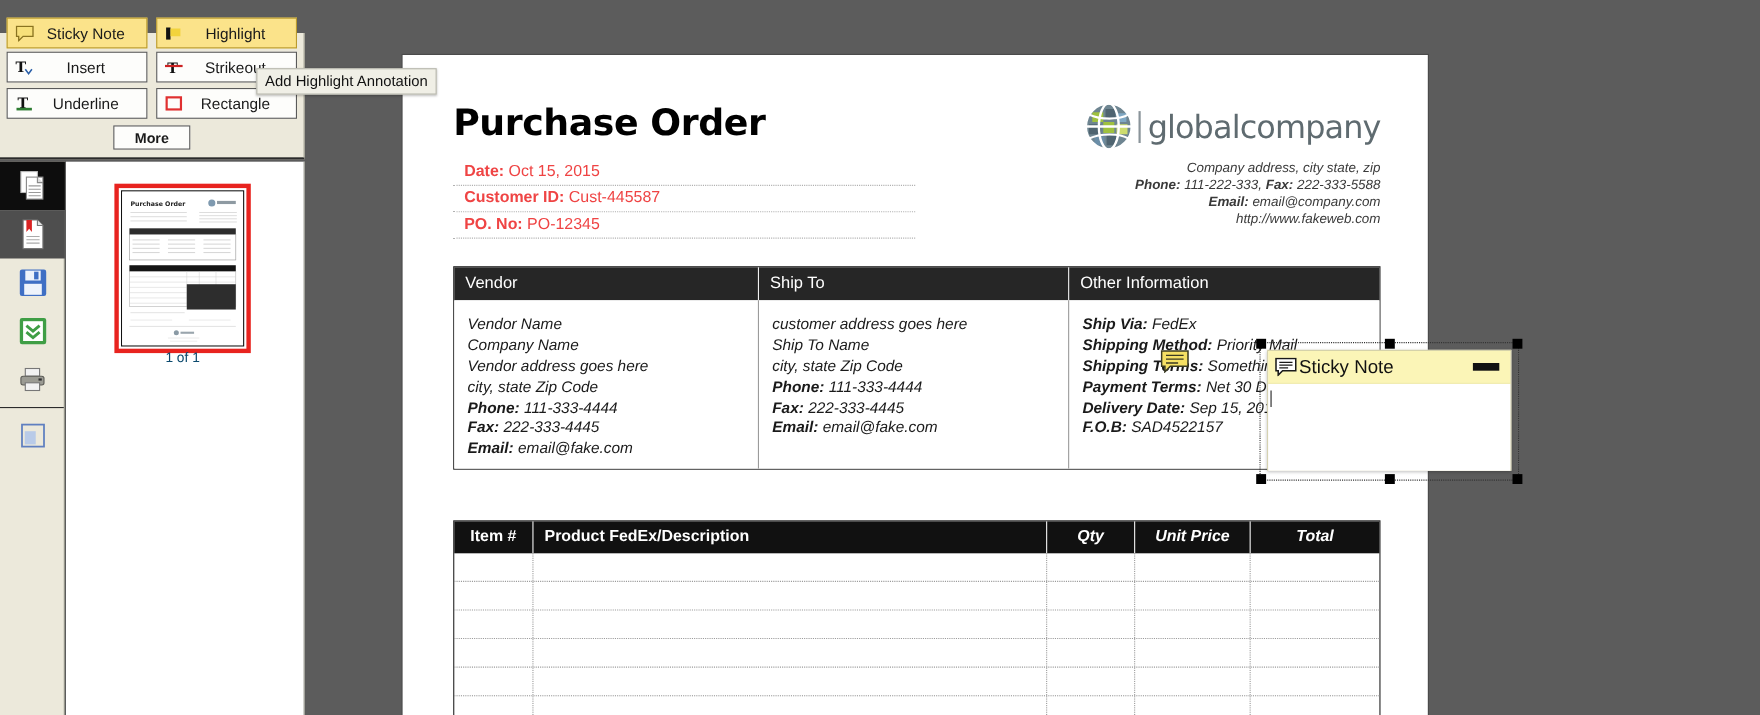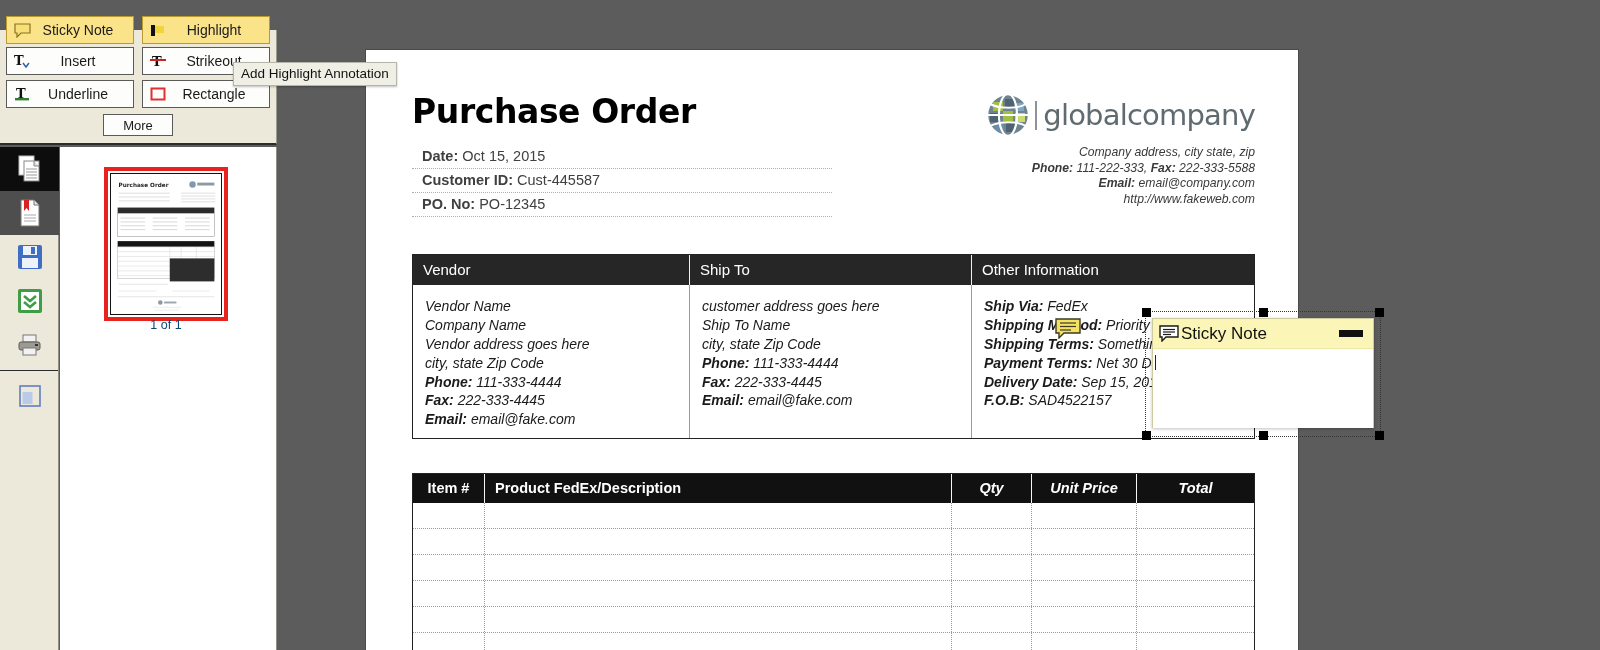--- a/index.html
+++ b/index.html
@@ -38,21 +38,21 @@
   .anno-btn .lbl { flex: 1 1 auto; text-align: center; padding-right: 14px; }
   .row0 { position: absolute; left: 6px; top: -14px; right: 6px; display: flex; gap: 8px; }
   .row0 .anno-btn { height: 28px; }
   .row1 { position: absolute; left: 6px; top: 17px; right: 6px; display: flex; gap: 8px; }
   .row2 { position: absolute; left: 6px; top: 50px; right: 6px; display: flex; gap: 8px; }
   .more-wrap { position: absolute; left: 0; right: 0; top: 84px; display: flex; justify-content: center; }
   .more-btn {
     width: 70px; height: 22px;
     background: #fdfdfb; border: 1px solid #5a5a5a;
     font-size: 13px; color: #1a1a1a;
-    display: flex; align-items: center; justify-content: center;
+    display: flex; align-items: center; justify-content: center; font-weight: bold;
   }
 
   
   .tooltip {
     position: absolute; left: 233px; top: 32px;
     background: #f0efe6;
     border: 1px solid #b5b5ab;
     font-size: 13.5px; color: #111;
     padding: 3px 7px 4px 7px;
     white-space: nowrap;
@@ -103,41 +103,41 @@
     box-shadow: 0 0 0 1px #4a4a4a;
   }
   .doc { position: absolute; left: 46px; top: 42px; width: 843px; }
 
   .po-title {
     font-family: "DejaVu Sans", sans-serif;
     font-size: 33px; font-weight: bold; letter-spacing: -0.4px;
     color: #000; margin-bottom: 14px;
   }
   .meta-line {
-    font-size: 14.5px; color: #404040;
+    font-size: 14.5px; color: #ef4444;
     padding: 3px 0 4px 10px;
     border-bottom: 1px dotted #b0b0b0;
     width: 420px;
   }
   .meta-line:last-child { border-bottom: none; }
   .meta-line b { font-weight: bold; }
   .meta-line .val { font-weight: normal; }
 
   .logo-area { position: absolute; right: 0; top: 0; width: 370px; text-align: right; }
   .logo-row { display: flex; align-items: center; justify-content: flex-end; gap: 4px; }
   .logo-word {
     font-family: "DejaVu Sans", sans-serif;
     font-size: 29px; color: #5f6b70; letter-spacing: -0.8px;
     border-left: 2px solid #8a949a; padding-left: 6px; line-height: 1;
   }
   .contact { margin-top: 7px; font-size: 12.2px; font-style: italic; color: #3a3a3a; line-height: 1.28; }
   .contact b { font-style: italic; font-weight: bold; }
 
   
-  .vtable { position: absolute; left: 46px; top: 204px; width: 843px; border: 1px solid #222; }
+  .vtable { position: absolute; left: 46px; top: 192px; width: 843px; border: 1px solid #222; }
   .vt-head { display: flex; background: #262626; }
   .vt-head div {
     color: #fff; font-size: 15px; padding: 6px 10px 7px 10px;
     border-right: 1px solid #f0f0f0;
   }
   .vt-head div:last-child { border-right: none; }
   .vt-body { display: flex; background: #fff; height: 153px; }
   .vt-body .cell {
     padding: 12px 4px 0 12px;
     border-right: 1px solid #9b9b9b;

